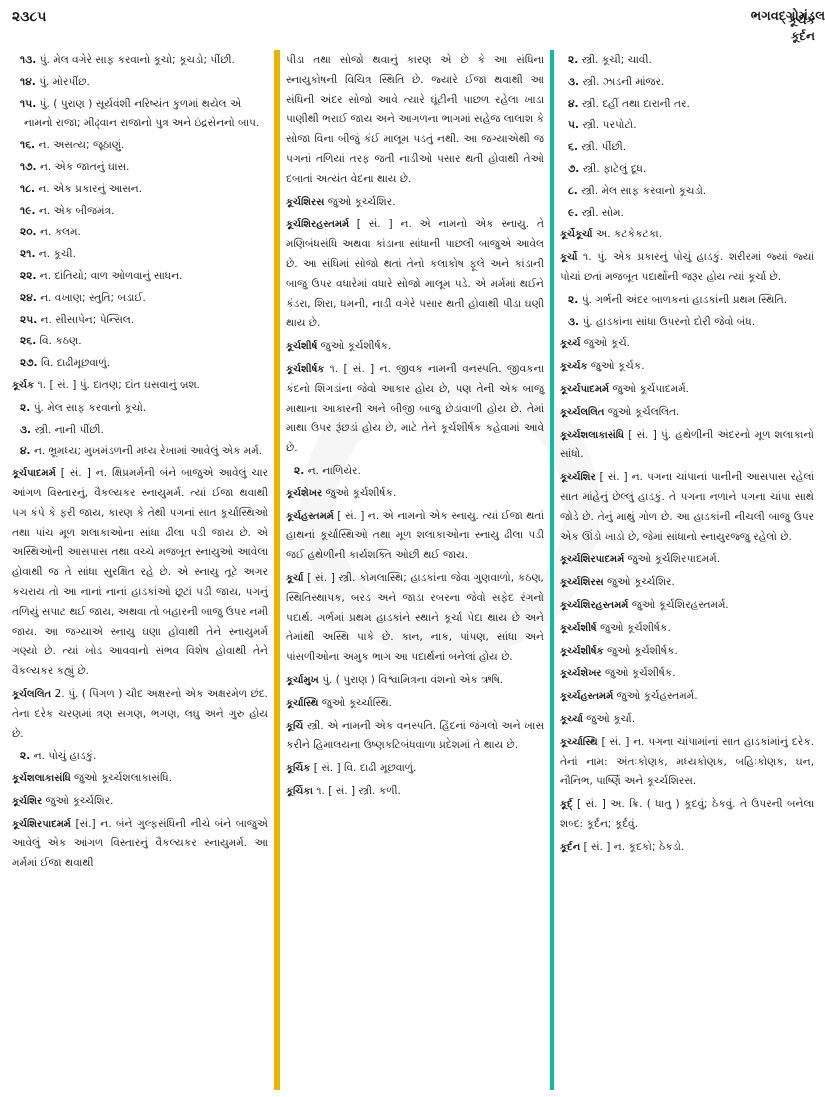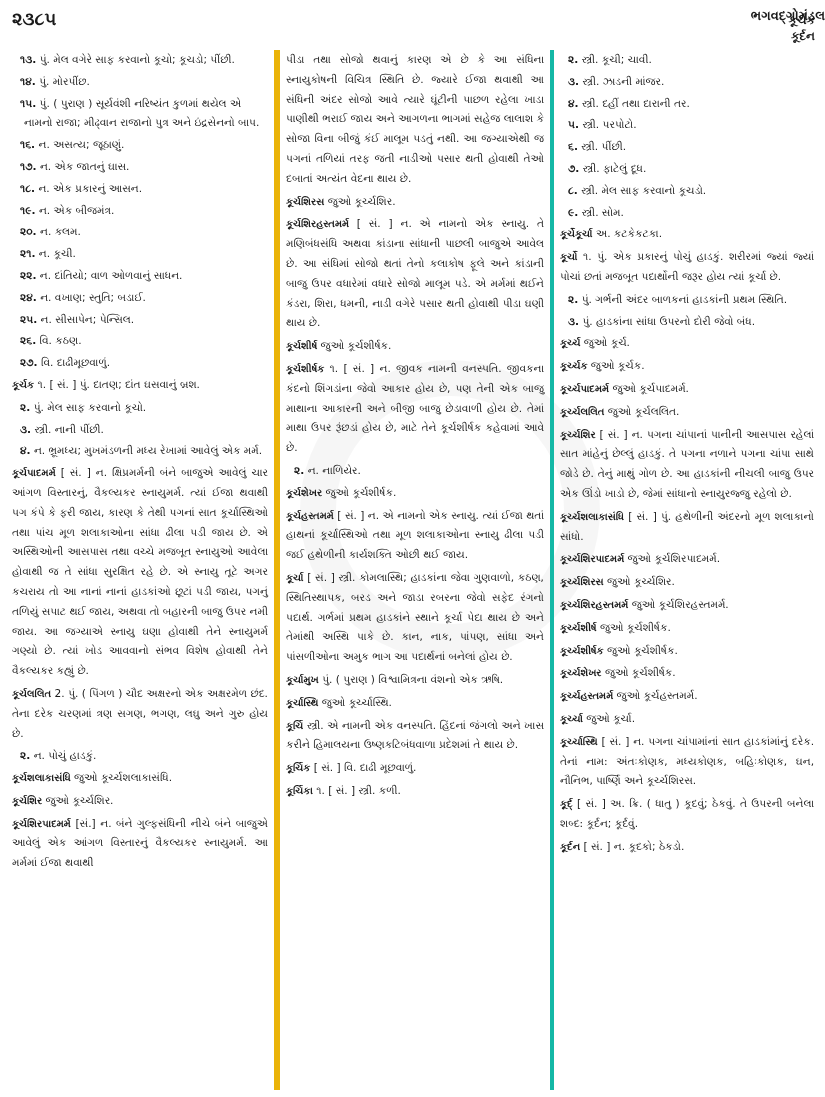--- a/index.html
+++ b/index.html
@@ -3,21 +3,21 @@
 <meta charset="utf-8">
 <style>
   html, body { margin: 0; padding: 0; background: #fff; }
   body {
     width: 825px; height: 1097px; overflow: hidden; position: relative;
     font-family: "DejaVu Sans", sans-serif; color: #1a1a1a;
   }
   .page-header {
     position: absolute; left: 0; top: 0; width: 825px; height: 44px;
   }
-  .page-number { position: absolute; left: 12px; top: 8px; font-size: 18px; font-weight: bold; }
+  .page-number { position: absolute; left: 12px; top: 8px; font-size: 14px; font-weight: bold; }
   .book-title { position: absolute; left: 0; width: 825px; top: 8px; text-align: right; font-size: 13px; font-weight: bold; }
   .guide-words { position: absolute; right: 10px; top: 12px; font-size: 12px; font-weight: bold; text-align: right; line-height: 16px; }
   .columns {
     position: absolute; left: 8px; top: 50px; width: 812px; height: 1040px;
     display: flex;
   }
   .col { box-sizing: border-box; padding: 0 6px; font-size: 10.6px; line-height: 19.8px; overflow: hidden; }
   .col-1 { width: 272px; border-right: 6px solid #eab308; padding-left: 4px; }
   .col-2 { width: 274px; border-right: 4px solid #14b8a6; }
   .col-3 { width: 266px; }
@@ -98,22 +98,22 @@
       <p class="sub"><span class="num">૮.</span> <span>સ્ત્રી. મેલ સાફ કરવાનો કૂચડો.</span></p>
       <p class="sub"><span class="num">૯.</span> <span>સ્ત્રી. સોમ.</span></p>
       <p class="entry"><span class="hw">કૂર્ચેકૂર્ચા</span> <span class="body">અ. કટકેકટકા.</span></p>
       <p class="entry"><span class="hw">કૂર્ચો</span> <span class="body">૧. પું. એક પ્રકારનું પોચું હાડકું. શરીરમાં જ્યાં જ્યાં પોચાં છતાં મજબૂત પદાર્થોની જરૂર હોય ત્યાં કૂર્ચા છે.</span></p>
       <p class="sub"><span class="num">૨.</span> <span>પું. ગર્ભની અંદર બાળકનાં હાડકાંની પ્રથમ સ્થિતિ.</span></p>
       <p class="sub"><span class="num">૩.</span> <span>પું. હાડકાંના સાંધા ઉપરનો દોરી જેવો બંધ.</span></p>
       <p class="entry"><span class="hw">કૂર્ચ્ચ</span> <span class="body">જુઓ કૂર્ચ.</span></p>
       <p class="entry"><span class="hw">કૂર્ચ્ચક</span> <span class="body">જુઓ કૂર્ચક.</span></p>
       <p class="entry"><span class="hw">કૂર્ચ્ચપાદમર્મ</span> <span class="body">જુઓ કૂર્ચપાદમર્મ.</span></p>
       <p class="entry"><span class="hw">કૂર્ચ્ચલલિત</span> <span class="body">જુઓ કૂર્ચલલિત.</span></p>
+      <p class="entry"><span class="hw">કૂર્ચ્ચશલાકાસંધિ</span> <span class="body">[ સં. ] પું. હથેળીની અંદરનો મૂળ શલાકાનો સાંધો.</span></p>
       <p class="entry"><span class="hw">કૂર્ચ્ચશિર</span> <span class="body">[ સં. ] ન. પગના ચાંપાનાં પાનીની આસપાસ રહેલાં સાત માંહેનું છેલ્લું હાડકું. તે પગના નળાને પગના ચાંપા સાથે જોડે છે. તેનું માથું ગોળ છે. આ હાડકાંની નીચલી બાજુ ઉપર એક ઊંડો ખાડો છે, જેમાં સાંધાનો સ્નાયુરજ્જુ રહેલો છે.</span></p>
-      <p class="entry"><span class="hw">કૂર્ચ્ચશલાકાસંધિ</span> <span class="body">[ સં. ] પું. હથેળીની અંદરનો મૂળ શલાકાનો સાંધો.</span></p>
       <p class="entry"><span class="hw">કૂર્ચ્ચશિરપાદમર્મ</span> <span class="body">જુઓ કૂર્ચશિરપાદમર્મ.</span></p>
       <p class="entry"><span class="hw">કૂર્ચ્ચશિરસ</span> <span class="body">જુઓ કૂર્ચ્ચશિર.</span></p>
       <p class="entry"><span class="hw">કૂર્ચ્ચશિરહસ્તમર્મ</span> <span class="body">જુઓ કૂર્ચશિરહસ્તમર્મ.</span></p>
       <p class="entry"><span class="hw">કૂર્ચ્ચશીર્ષ</span> <span class="body">જુઓ કૂર્ચશીર્ષક.</span></p>
       <p class="entry"><span class="hw">કૂર્ચ્ચશીર્ષક</span> <span class="body">જુઓ કૂર્ચશીર્ષક.</span></p>
       <p class="entry"><span class="hw">કૂર્ચ્ચશેખર</span> <span class="body">જુઓ કૂર્ચશીર્ષક.</span></p>
       <p class="entry"><span class="hw">કૂર્ચ્ચહસ્તમર્મ</span> <span class="body">જુઓ કૂર્ચહસ્તમર્મ.</span></p>
       <p class="entry"><span class="hw">કૂર્ચ્ચા</span> <span class="body">જુઓ કૂર્ચા.</span></p>
       <p class="entry"><span class="hw">કૂર્ચ્ચાસ્થિ</span> <span class="body">[ સં. ] ન. પગના ચાંપામાંનાં સાત હાડકાંમાંનું દરેક. તેનાં નામ: અંતઃકોણક, મધ્યકોણક, બહિઃકોણક, ઘન, નૌનિભ, પાર્ષ્ણિ અને કૂર્ચ્ચશિરસ.</span></p>
       <p class="entry"><span class="hw">કૂર્દ્</span> <span class="body">[ સં. ] અ. ક્રિ. ( ધાતુ ) કૂદવું; ઠેકવું. તે ઉપરની બનેલા શબ્દ: કૂર્દન; કૂર્દવું.</span></p>

